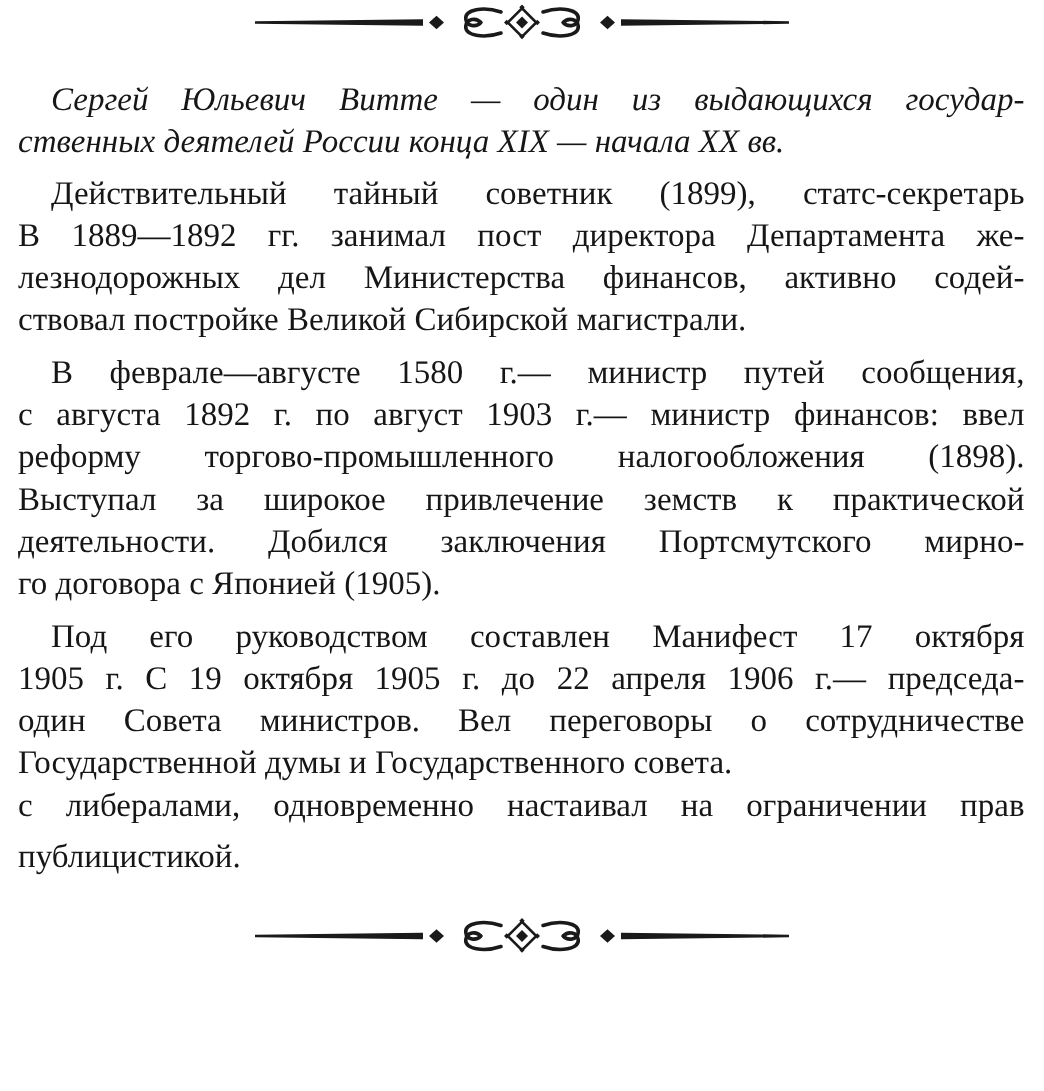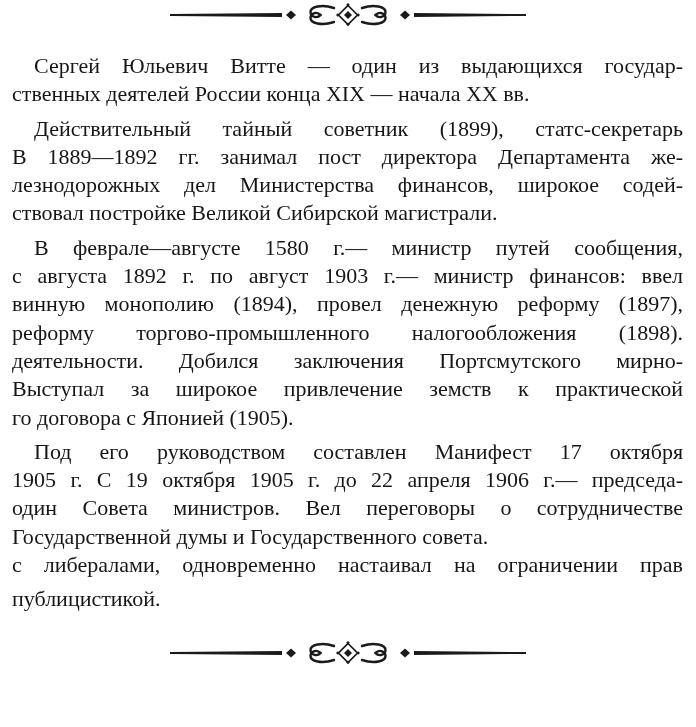--- a/index.html
+++ b/index.html
@@ -26,21 +26,21 @@
   }
   .ornament.bottom {
     margin-top: 27px;
   }
   .content {
     margin-top: 25px;
     font-size: 22px;
     line-height: 28.3px;
   }
   .para { margin: 6px 0 0 0; }
-  .para:first-child { margin-top: 0; }
+  .para:first-child { margin-top: 0; font-style: italic; }
   .line {
     text-align: justify;
     text-align-last: justify;
     white-space: normal;
     height: 28.3px;
   }
   .line.first { text-indent: 22px; }
   .line.last {
     text-align: center;
     text-align-last: left;
@@ -81,30 +81,29 @@
   </svg>
 
   <div class="content" id="content">
       <div class="para">
         <div class="line first">Сергей Юльевич Витте — один из выдающихся государ-</div>
         <div class="line last">ственных деятелей России конца XIX — начала XX вв.</div>
       </div>
       <div class="para">
         <div class="line first">Действительный тайный советник (1899), статс-секретарь</div>
         <div class="line">В 1889—1892 гг. занимал пост директора Департамента же-</div>
-        <div class="line">лезнодорожных дел Министерства финансов, широкое содей-</div>
+        <div class="line">лезнодорожных дел Министерства финансов, активно содей-</div>
         <div class="line last">ствовал постройке Великой Сибирской магистрали.</div>
       </div>
       <div class="para">
         <div class="line first">В феврале—августе 1580 г.— министр путей сообщения,</div>
         <div class="line">с августа 1892 г. по август 1903 г.— министр финансов: ввел</div>
-        <div class="line">винную монополию (1894), провел денежную реформу (1897),</div>
         <div class="line">реформу торгово-промышленного налогообложения (1898).</div>
+        <div class="line">Выступал за широкое привлечение земств к практической</div>
         <div class="line">деятельности. Добился заключения Портсмутского мирно-</div>
-        <div class="line">Выступал за широкое привлечение земств к практической</div>
         <div class="line last">го договора с Японией (1905).</div>
       </div>
       <div class="para">
         <div class="line first">Под его руководством составлен Манифест 17 октября</div>
         <div class="line">1905 г. С 19 октября 1905 г. до 22 апреля 1906 г.— председа-</div>
         <div class="line">один Совета министров. Вел переговоры о сотрудничестве</div>
         <div class="line last">Государственной думы и Государственного совета.</div>
         <div class="line">с либералами, одновременно настаивал на ограничении прав</div>
       </div>
       <div class="para">

